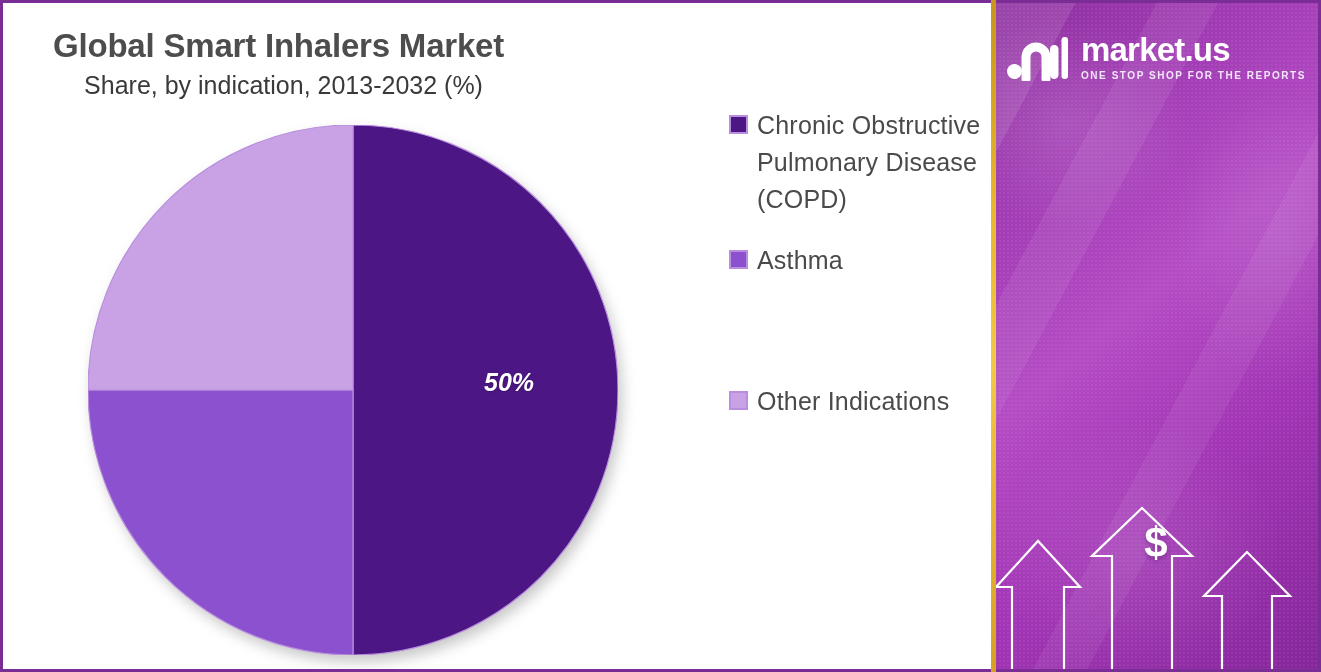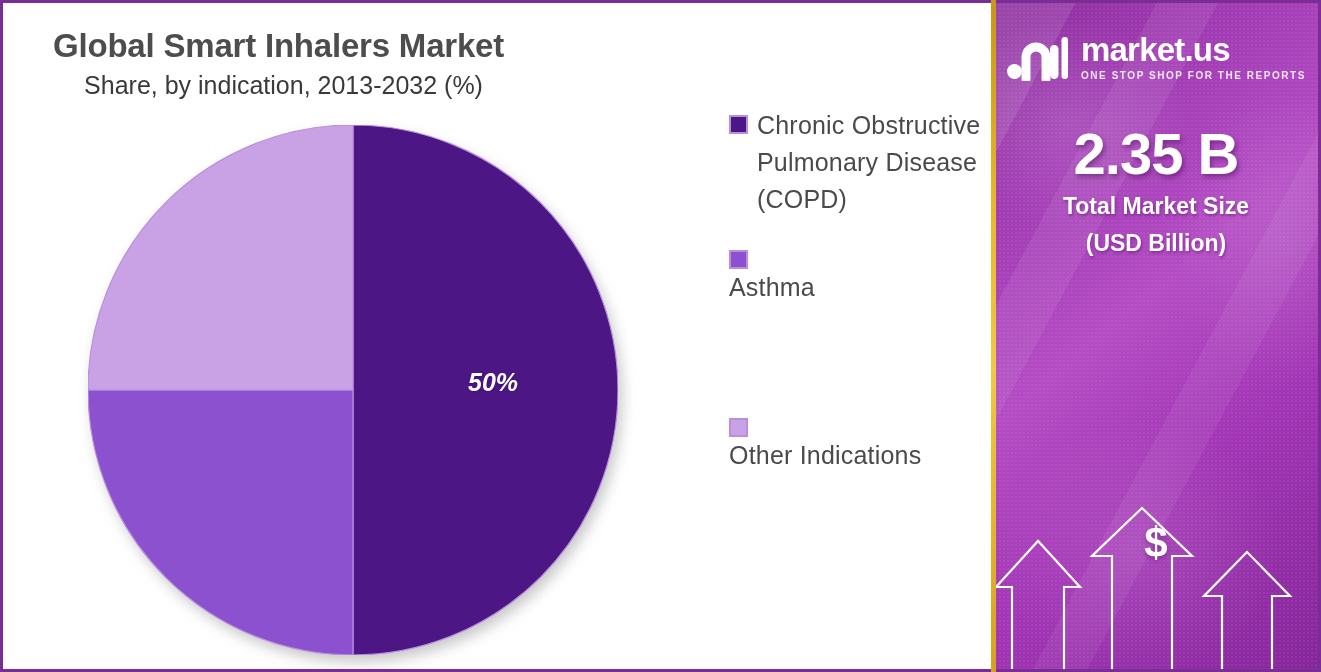--- a/index.html
+++ b/index.html
@@ -47,34 +47,34 @@
     position: absolute; left: 4px; top: 7px;
     width: 530px; height: 530px; border-radius: 50%;
     background: #9a9a9a; filter: blur(7px); opacity: .55;
   }
   .pie {
     position: absolute; left: 0; top: 0;
     width: 530px; height: 530px;
   }
   .slice-label {
     position: absolute;
-    left: 380px; top: 243px;
+    left: 396px; top: 243px;
     font-size: 25px; font-weight: bold; font-style: italic;
     color: #ffffff;
     text-shadow: 0 1px 2px rgba(0,0,0,.25);
   }
 
   
   .legend {
     position: absolute;
     left: 726px; top: 104px;
     width: 255px;
   }
   .legend-item { display: flex; align-items: flex-start; }
-  .legend-item + .legend-item { margin-top: 0; flex-direction: column; }
+  .legend-item + .legend-item { margin-top: 0; }
   .legend-swatch {
     flex: 0 0 auto;
     width: 19px; height: 19px;
     margin-top: 8px; margin-right: 9px;
     border: 2px solid #b98ede;
   }
   .legend-label {
     font-size: 25px; color: #4a4a4a;
     line-height: 37px; letter-spacing: .2px;
   }
@@ -227,25 +227,20 @@
           <path d="M20 46 V24 a10 10 0 0 1 20 0 V46" fill="none" stroke="#ffffff" stroke-width="9" stroke-linecap="round"></path>
           <rect x="44" y="12" width="8.5" height="34" rx="4.2" fill="#ffffff"></rect>
           <rect x="55.5" y="4" width="6.5" height="42" rx="3.2" fill="#ffffff"></rect>
         </svg>
         <div class="logo-text">
           <div class="logo-word">market.us</div>
           <div class="logo-tag">ONE STOP SHOP FOR THE REPORTS</div>
         </div>
       </div>
 
-      <div class="stat-block">
-        <div class="stat-value">2.35 B</div>
-        <div class="stat-label">Total Market Size</div>
-        <div class="stat-label">(USD Billion)</div>
-      </div>
 
 
     </div>
 
     <div class="dollar">$</div>
 
     <svg class="arrows" viewBox="0 0 327 165">
 
       <path d="M18 165 V83 H2 L44 37 L86 83 H70 V165" fill="none" stroke="#ffffff" stroke-width="2.2"></path>
 

